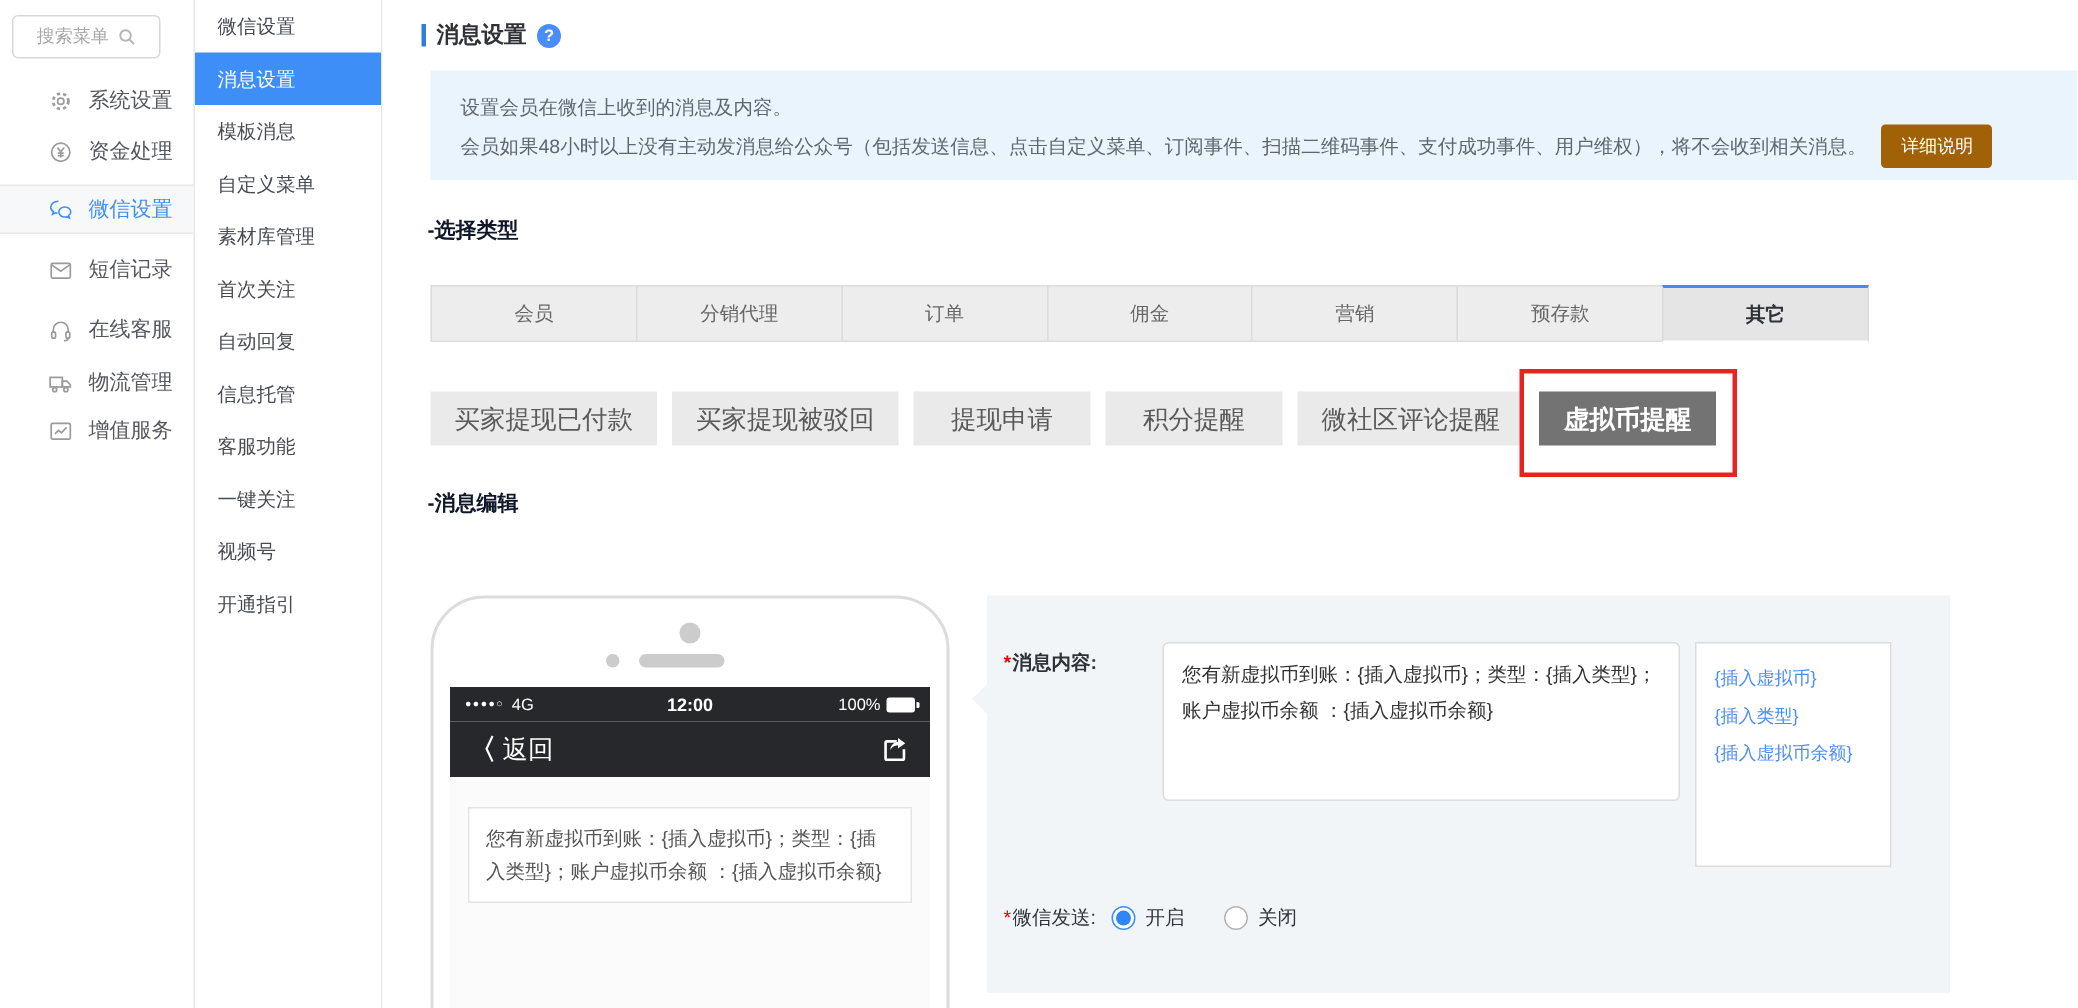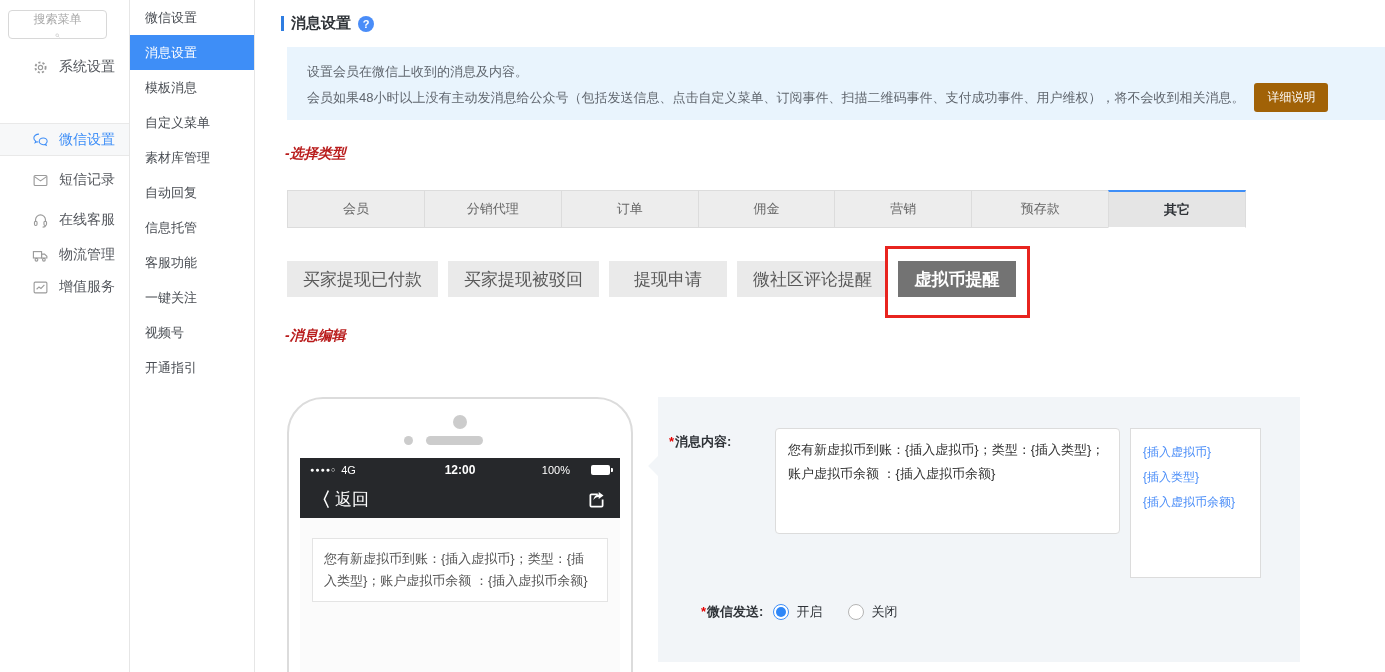--- a/index.html
+++ b/index.html
@@ -7,21 +7,21 @@
   body {
     position:relative; overflow:hidden; background:#fff;
     font-family:"Liberation Sans","DejaVu Sans",sans-serif;
     color:#333;
   }
   svg { display:block; }
 
   
   .col1 { position:absolute; left:0; top:0; width:130px; height:672px; background:#fff; border-right:1px solid #e6e6e6; }
   .searchbox { position:absolute; left:8px; top:10px; width:99px; height:29px; border:1px solid #d8d8d8; border-radius:4px;
-    display:flex; align-items:center; justify-content:center; gap:5px; color:#a9a9a9; font-size:12px; cursor:text; background:#fff;flex-direction:column; }
+    display:flex; align-items:center; justify-content:center; gap:5px; color:#a9a9a9; font-size:12px; cursor:text; background:#fff; }
   .nav1-item { position:absolute; left:0; width:100%; height:30px; display:flex; align-items:center; gap:10px;
     padding-left:32px; font-size:14px; color:#55585e; cursor:pointer; }
   .nav1-item .ic { color:#9b9b9b; width:17px; height:17px; flex:0 0 17px; }
   .nav1-item.active { background:#f7f8f9; border-top:1px solid #e9e9e9; border-bottom:1px solid #e9e9e9; height:33px; color:#3e8ef7; }
   .nav1-item.active .ic { color:#3e8ef7; }
 
   
   .col2 { position:absolute; left:130px; top:0; width:125px; height:672px; background:#fff; border-right:1px solid #e6e6e6; }
   .nav2-item { height:35px; line-height:35px; padding-left:15px; font-size:13px; color:#484c52; cursor:pointer; }
   .nav2-item.active { background:#3e8ef7; color:#fff; }
@@ -33,21 +33,21 @@
   .title-bar { width:3px; height:15px; background:#2f7de1; }
   .page-title { font-size:15px; font-weight:bold; color:#2f3338; }
   .help-badge { width:16px; height:16px; border-radius:50%; background:#4a8df8; color:#fff; font-size:11px; font-weight:bold;
     display:flex; align-items:center; justify-content:center; cursor:pointer; }
 
   .notice { position:absolute; left:32px; top:47px; right:0; height:73px; background:#e9f4fd; color:#60666e; font-size:13px;
     padding:13px 16px 0 20px; line-height:23px; }
   .notice .btn-detail { display:inline-block; margin-left:10px; background:#a16207; color:#fff; font-size:12px;
     padding:3px 13px; border-radius:3px; cursor:pointer; vertical-align:1px; }
 
-  .section-label { position:absolute; left:30px; font-size:14px; font-weight:bold; color:#b91c1c;font-style:italic; }
+  .section-label { position:absolute; left:30px; font-size:14px; font-weight:bold; color:#0f172a; }
   .label-types { top:145px; }
   .label-edit  { top:327px; }
 
   .tabs { position:absolute; left:32px; top:190px; width:959px; height:38px; display:flex; }
   .tab { flex:1 1 0; background:#ededed; border:1px solid #dcdcdc; margin-left:-1px; display:flex; align-items:center; justify-content:center;
     font-size:13px; color:#666; cursor:pointer; }
   .tab:first-child { margin-left:0; }
   .tab.active { background:#e5e5e5; border-top:2px solid #3e8ef7; border-bottom:1px solid #fff; color:#2f3338; font-weight:bold; }
 
   .type-buttons { position:absolute; left:32px; top:261px; display:flex; gap:10px; }
@@ -60,21 +60,21 @@
   .phone { position:absolute; left:32px; top:397px; width:346px; height:310px; background:#fff; border:2px solid #dcdcdc; border-radius:36px; }
   .cam-dot { position:absolute; left:50%; top:16px; margin-left:-7px; width:14px; height:14px; border-radius:50%; background:#ccc; }
   .speaker-row { position:absolute; left:0; top:37px; width:100%; display:flex; align-items:center; justify-content:center; gap:13px; }
   .speaker-dot { width:9px; height:9px; border-radius:50%; background:#ccc; margin-left:-34px; }
   .speaker-bar { width:57px; height:9px; border-radius:5px; background:#ccc; }
   .screen { position:absolute; left:11px; right:11px; top:59px; bottom:-2px; background:#fbfbfb; }
   .statusbar { height:23px; background:#26282b; color:#fff; display:flex; align-items:center; padding:0 10px; font-size:11px; }
   .sig-dots { font-size:7px; letter-spacing:1px; margin-right:5px; }
   .sb-left { display:flex; align-items:center; width:90px; }
   .sb-time { flex:1; text-align:center; font-weight:bold; font-size:12px; }
-  .sb-right { width:90px; display:flex; align-items:center; justify-content:flex-end; gap:21px; font-size:11px; }
+  .sb-right { width:90px; display:flex; align-items:center; justify-content:flex-end; gap:4px; font-size:11px; }
   .battery { width:19px; height:10px; background:#fff; border-radius:2px; position:relative; }
   .battery::after { content:""; position:absolute; right:-3px; top:3px; width:2px; height:4px; background:#fff; border-radius:0 1px 1px 0; }
   .navbar { height:37px; background:#26282b; color:#fff; display:flex; align-items:center; padding:0 12px; }
   .back-group { display:flex; align-items:center; gap:4px; font-size:17px; cursor:pointer; }
   .back-chevron { font-size:19px; font-weight:bold; }
   .nav-spacer { flex:1; }
   .share-icon { cursor:pointer; }
   .phone-body { padding:20px 12px; }
   .phone-msg { background:#fff; border:1px solid #e4e4e4; padding:9px 11px; font-size:13px; color:#555; line-height:22px; }
 
@@ -83,21 +83,21 @@
   .form-notch { position:absolute; left:-7px; top:62px; width:14px; height:14px; background:#f2f5f8; transform:rotate(45deg); }
   .fld-label { position:absolute; font-size:13px; font-weight:bold; color:#2f3338; }
   .req { color:#e60000; margin-right:1px; }
   .lbl-content { left:11px; top:36px; }
   .msg-textarea { position:absolute; left:117px; top:31px; width:345px; height:106px; background:#fff; border:1px solid #dcdcdc;
     border-radius:4px; padding:9px 12px; font-size:13px; color:#333; line-height:24px; resize:none; outline:none;
     font-family:"Liberation Sans","DejaVu Sans",sans-serif; }
   .insert-box { position:absolute; left:472px; top:31px; width:131px; height:150px; background:#fff; border:1px solid #dcdcdc; padding:11px 12px; }
   .insert-link { display:block; color:#4a8df8; font-size:12px; line-height:25px; text-decoration:none; cursor:pointer; }
   .send-row { position:absolute; left:11px; top:206px; display:flex; align-items:center; font-size:13px; color:#2f3338; }
-  .send-label { font-weight:bold;margin-left:32px; }
+  .send-label { font-weight:normal; }
   .radio { width:16px; height:16px; border-radius:50%; background:#fff; position:relative; cursor:pointer; flex:0 0 16px; }
   .radio.on { border:1px solid #3e8ef7; margin-left:10px; }
   .radio.on::after { content:""; position:absolute; left:2px; top:2px; width:10px; height:10px; border-radius:50%; background:#2f87f7; }
   .radio.off { border:1px solid #b5b5b5; margin-left:26px; }
   .radio-text { margin-left:7px; cursor:pointer; }
 </style>
 </head>
 <body>
 
 <div class="col1">
@@ -110,20 +110,27 @@
   </div>
 
   <div class="nav1-item" style="top:52px">
     <svg class="ic" viewBox="0 0 24 24" fill="none" stroke="currentColor" stroke-width="1.6">
         <circle cx="12" cy="12" r="7.2" stroke-width="2.6" stroke-dasharray="3 3"></circle>
         <circle cx="12" cy="12" r="3"></circle>
       </svg>
     <span>系统设置</span>
   </div>
 
+  <div class="nav1-item" style="top:86px">
+    <svg class="ic" viewBox="0 0 24 24" fill="none" stroke="currentColor" stroke-width="1.6">
+        <circle cx="12" cy="12" r="8.6"></circle>
+        <path d="M8.8 7.5 12 11.6l3.2-4.1M12 11.6V17M9.2 12.8h5.6M9.2 15.2h5.6"></path>
+      </svg>
+    <span>资金处理</span>
+  </div>
 
   <div class="nav1-item active" style="top:123px">
     <svg class="ic" viewBox="0 0 24 24" fill="none" stroke="currentColor" stroke-width="1.5">
         <path d="M9.8 4.4C5.8 4.4 2.6 6.9 2.6 10c0 1.8 1 3.3 2.6 4.3l-.8 2.3 2.6-1.3c.6.2 1.3.3 2 .3"></path>
         <path d="M21.4 14.6c0-2.6-2.5-4.7-5.6-4.7s-5.6 2.1-5.6 4.7 2.5 4.7 5.6 4.7c.7 0 1.4-.1 2-.3l2.3 1.1-.7-2c1.2-.9 2-2.1 2-3.5z"></path>
       </svg>
     <span>微信设置</span>
   </div>
 
   <div class="nav1-item" style="top:165px">
@@ -162,20 +169,21 @@
     <span>物流管理</span>
   </div>
 </div>
 
 <div class="col2">
   <div class="nav2-item">微信设置</div>
   <div class="nav2-item active">消息设置</div>
   <div class="nav2-item">模板消息</div>
   <div class="nav2-item">自定义菜单</div>
   <div class="nav2-item">素材库管理</div>
+  <div class="nav2-item">首次关注</div>
   <div class="nav2-item">自动回复</div>
   <div class="nav2-item">信息托管</div>
   <div class="nav2-item">客服功能</div>
   <div class="nav2-item">一键关注</div>
   <div class="nav2-item">视频号</div>
   <div class="nav2-item">开通指引</div>
 </div>
 
 <div class="main">
 
@@ -199,20 +207,21 @@
     <div class="tab">佣金</div>
     <div class="tab">营销</div>
     <div class="tab">预存款</div>
     <div class="tab active">其它</div>
   </div>
 
   <div class="type-buttons">
     <div class="tbtn">买家提现已付款</div>
     <div class="tbtn">买家提现被驳回</div>
     <div class="tbtn">提现申请</div>
+    <div class="tbtn">积分提醒</div>
     <div class="tbtn">微社区评论提醒</div>
     <div class="tbtn green">
       <span>虚拟币提醒</span>
       <i class="red-frame"></i>
     </div>
   </div>
 
   <div class="section-label label-edit">-消息编辑</div>
 
   <div class="phone">

